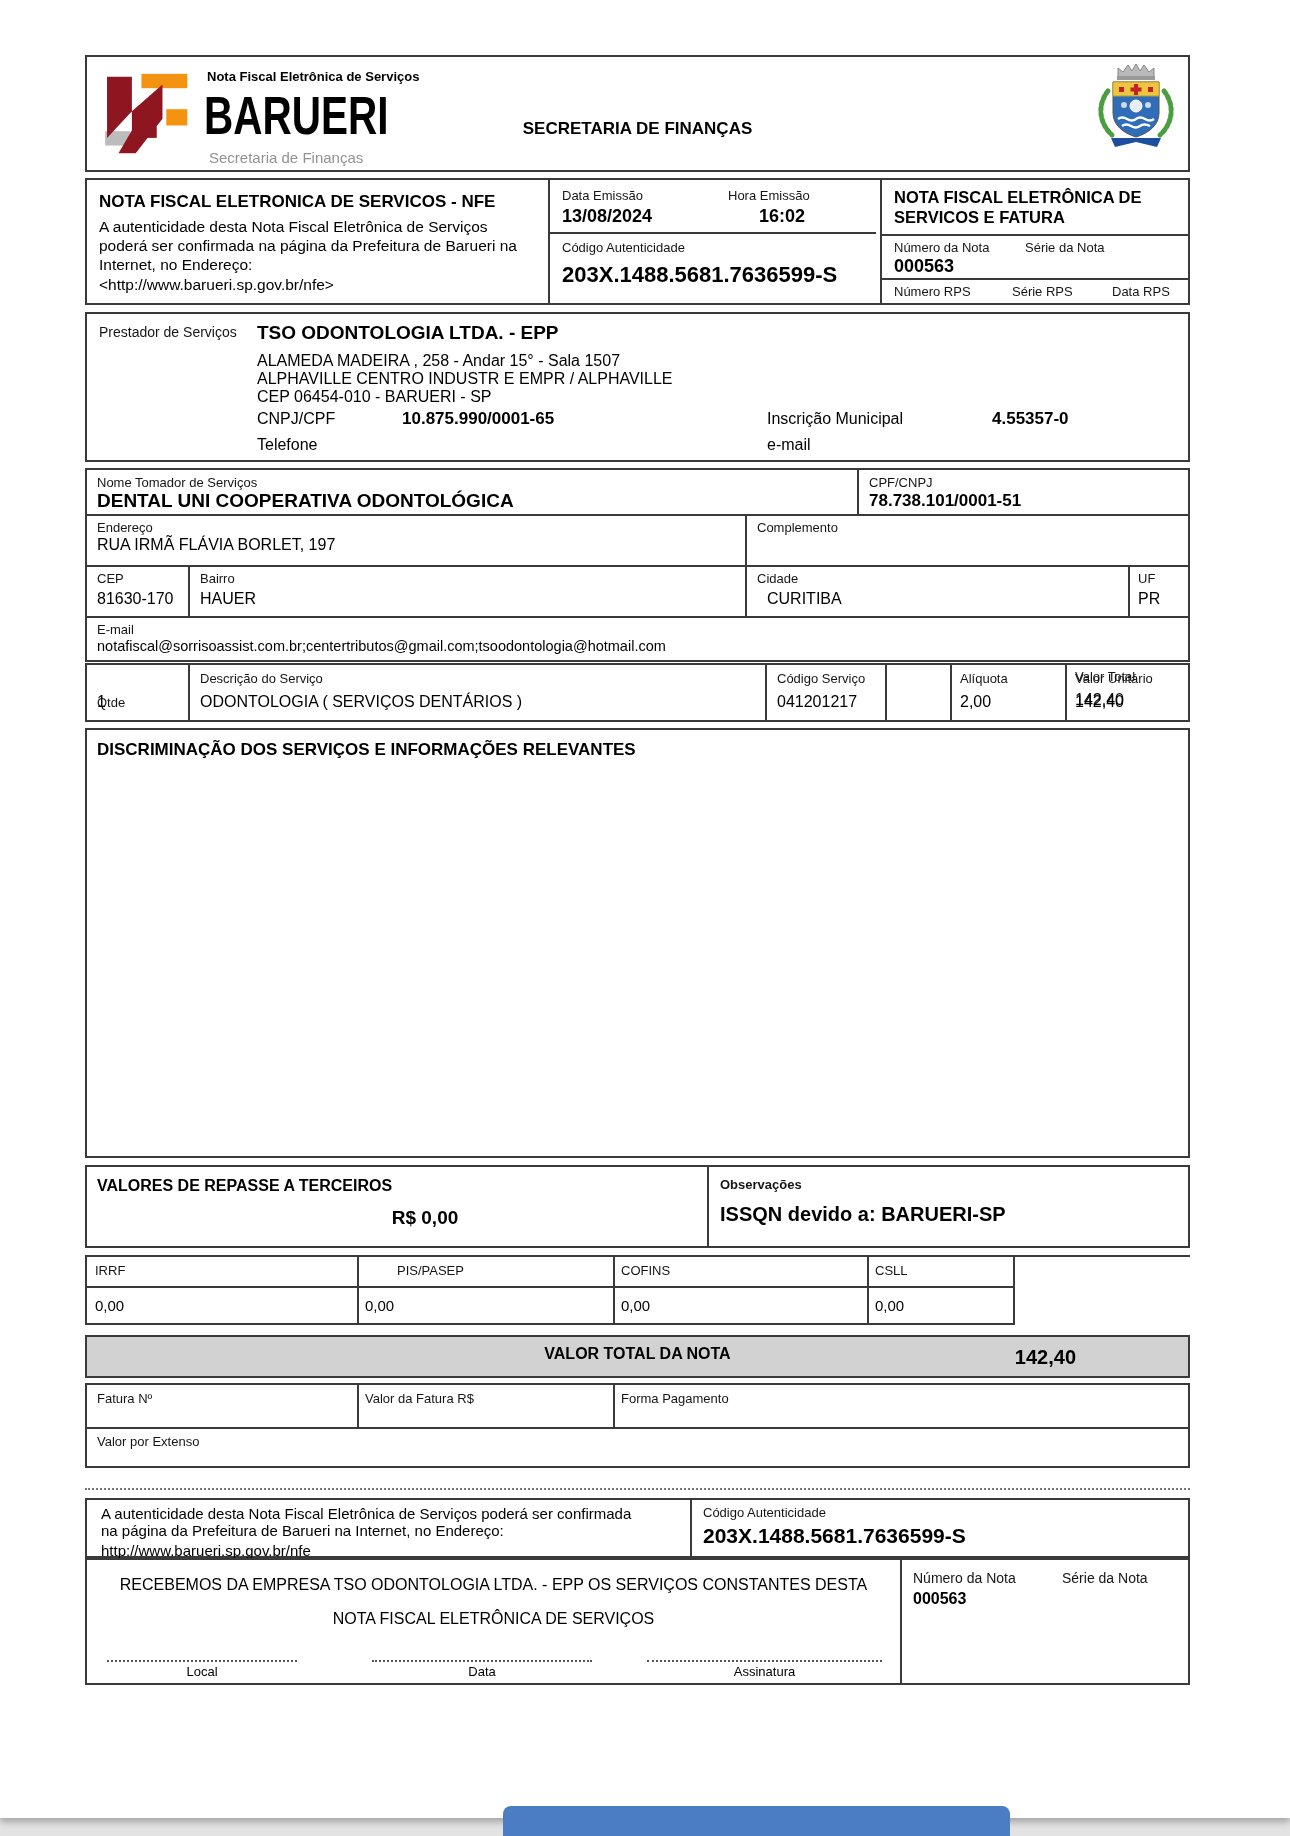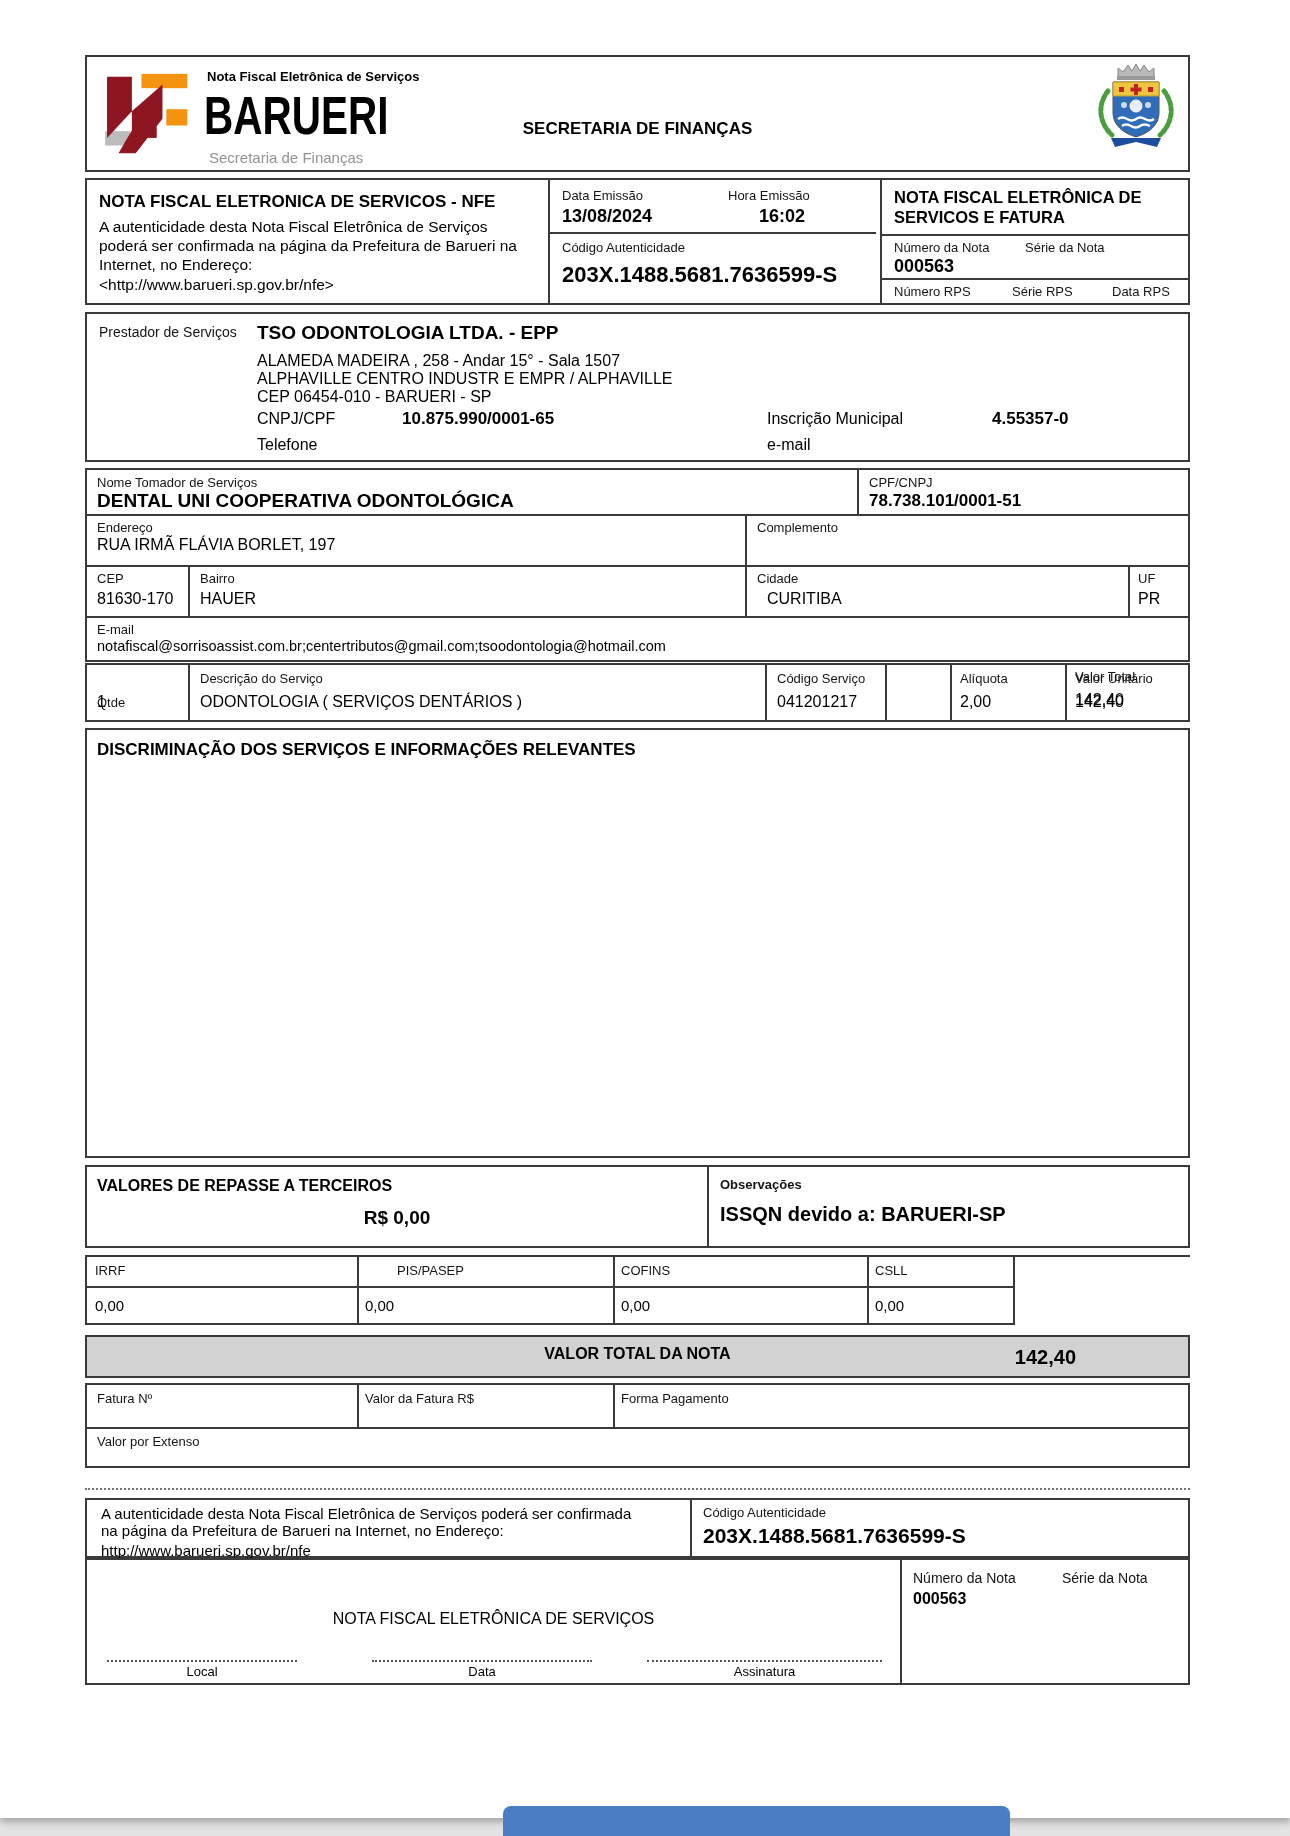--- a/index.html
+++ b/index.html
@@ -166,21 +166,21 @@
     <div class="val" style="left:990px;top:28px;">142,40</div>
   </div>
 
   <div class="box" style="top:673px;height:430px;">
     <div class="bigb" style="left:10px;top:10px;font-size:17px;">DISCRIMINAÇÃO DOS SERVIÇOS E INFORMAÇÕES RELEVANTES</div>
   </div>
 
   <div class="box" style="top:1110px;height:83px;">
     <div class="vdiv" style="left:620px;"></div>
     <div class="bigb" style="left:10px;top:10px;font-size:16px;">VALORES DE REPASSE A TERCEIROS</div>
-    <div class="bigb" style="left:0;width:620px;top:40px;font-size:19px;text-align:center;">R$ 0,00</div>
+    <div class="bigb" style="left:0;width:676px;top:40px;font-size:19px;text-align:center;">R$ 0,00</div>
     <div class="lbl" style="left:633px;top:10px;font-weight:bold;">Observações</div>
     <div class="bigb" style="left:633px;top:36px;font-size:20px;">ISSQN devido a: BARUERI-SP</div>
   </div>
 
   <div style="position:absolute;left:0;top:1200px;width:1105px;height:70px;">
     <div class="hdiv" style="top:0;left:928px;right:0;"></div>
     <div class="box" style="top:0;height:70px;width:930px;">
       <div class="vdiv" style="left:270px;"></div>
       <div class="vdiv" style="left:526px;"></div>
       <div class="vdiv" style="left:780px;"></div>
@@ -217,20 +217,21 @@
     <div class="vdiv" style="left:603px;"></div>
     <div class="val" style="left:14px;top:5px;font-size:15px;">A autenticidade desta Nota Fiscal Eletrônica de Serviços poderá ser confirmada</div>
     <div class="val" style="left:14px;top:22px;font-size:15px;">na página da Prefeitura de Barueri na Internet, no Endereço:</div>
     <div class="val" style="left:14px;top:42px;font-size:15px;">http://www.barueri.sp.gov.br/nfe</div>
     <div class="lbl" style="left:616px;top:5px;">Código Autenticidade</div>
     <div class="bigb" style="left:616px;top:24px;font-size:21px;">203X.1488.5681.7636599-S</div>
   </div>
 
   <div class="box" style="top:1503px;height:127px;">
     <div class="vdiv" style="left:813px;"></div>
+    <div class="val" style="left:0;width:813px;top:16px;text-align:center;white-space:normal;">RECEBEMOS DA EMPRESA TSO ODONTOLOGIA LTDA. - EPP OS SERVIÇOS CONSTANTES DESTA</div>
     <div class="val" style="left:0;width:813px;top:50px;text-align:center;">NOTA FISCAL ELETRÔNICA DE SERVIÇOS</div>
 
     <div class="dotline" style="left:20px;width:190px;top:100px;"></div>
     <div class="siglabel" style="left:20px;width:190px;top:104px;">Local</div>
     <div class="dotline" style="left:285px;width:220px;top:100px;"></div>
     <div class="siglabel" style="left:285px;width:220px;top:104px;">Data</div>
     <div class="dotline" style="left:560px;width:235px;top:100px;"></div>
     <div class="siglabel" style="left:560px;width:235px;top:104px;">Assinatura</div>
 
     <div class="lbl" style="left:826px;top:10px;font-size:14px;">Número da Nota</div>

